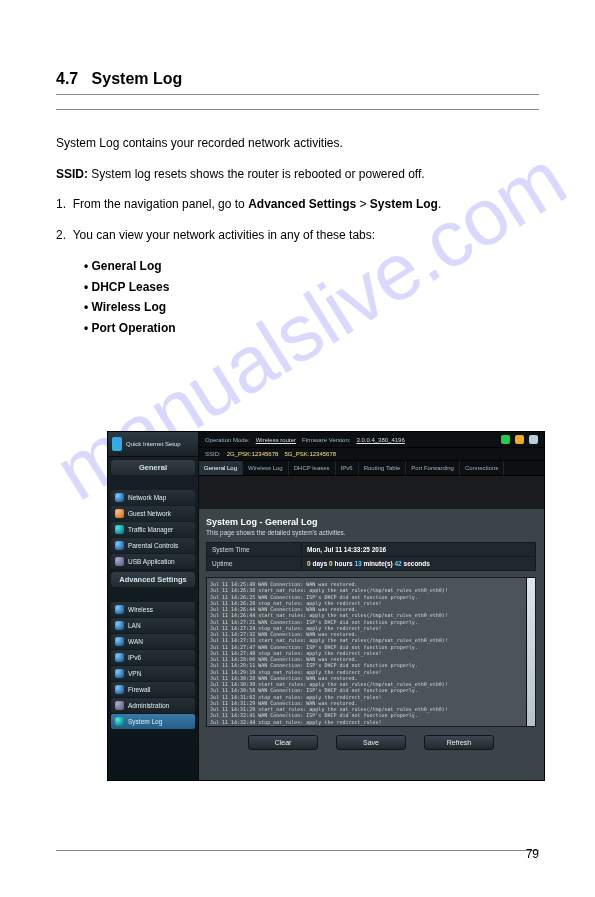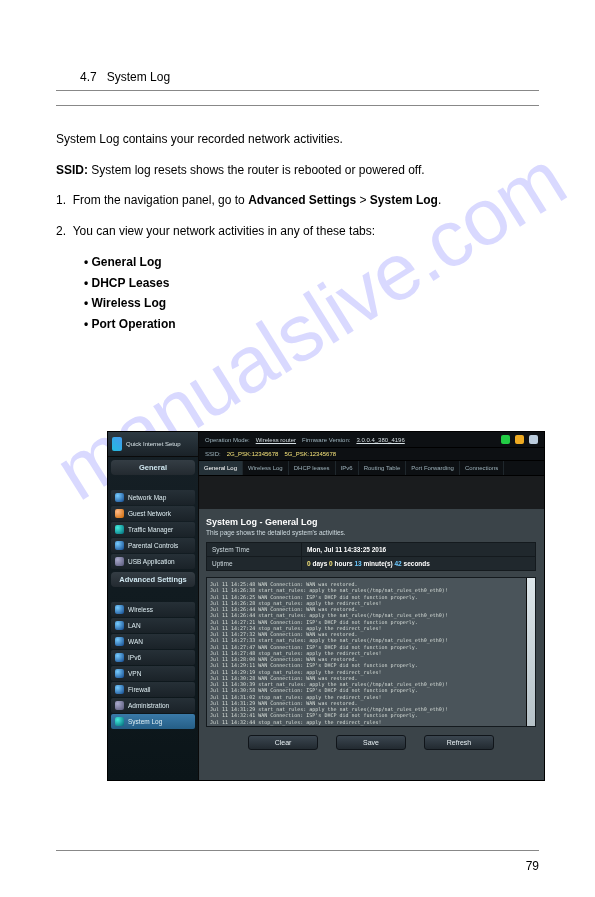--- a/index.html
+++ b/index.html
@@ -1,22 +1,22 @@
 <!DOCTYPE html>
 <html><head>
 <meta charset="utf-8">
 <style>
   html,body{margin:0;padding:0;background:#fff;font-family:Arial,Helvetica,sans-serif;}
   .page{position:relative;width:595px;height:897px;overflow:hidden;}
-  .sect-title{font-size:12px;font-weight:normal;padding:70px 56px 6px 56px;margin-left:24px;}
+  .sect-title{font-size:16px;font-weight:bold;padding:70px 56px 6px 56px;}
   .hr{height:1px;background:#888;margin:0 56px;}
   .hr2{margin-top:14px;}
   .desc{font-size:12px;line-height:1.55;padding:12px 56px 0 56px;width:460px;}
   .footer-line{height:1px;background:#888;margin:0 56px;position:absolute;left:0;right:0;bottom:46px;}
-  .pagenum{position:absolute;right:56px;bottom:24px;font-size:12px;}
+  .pagenum{position:absolute;right:56px;bottom:36px;font-size:12px;}
 
   
   .wm{position:absolute;top:280px;left:20px;font-size:80px;font-weight:normal;
       color:rgba(120,120,255,0.28);letter-spacing:-1px;
       transform:rotate(-32deg);pointer-events:none;user-select:none;
       font-family:"Segoe UI",Arial,sans-serif;white-space:nowrap;}
 
   
   .router{position:absolute;left:108px;top:432px;width:436px;height:348px;
           background:#1a1c1e;color:#d8e4e8;font-size:7px;overflow:hidden;

